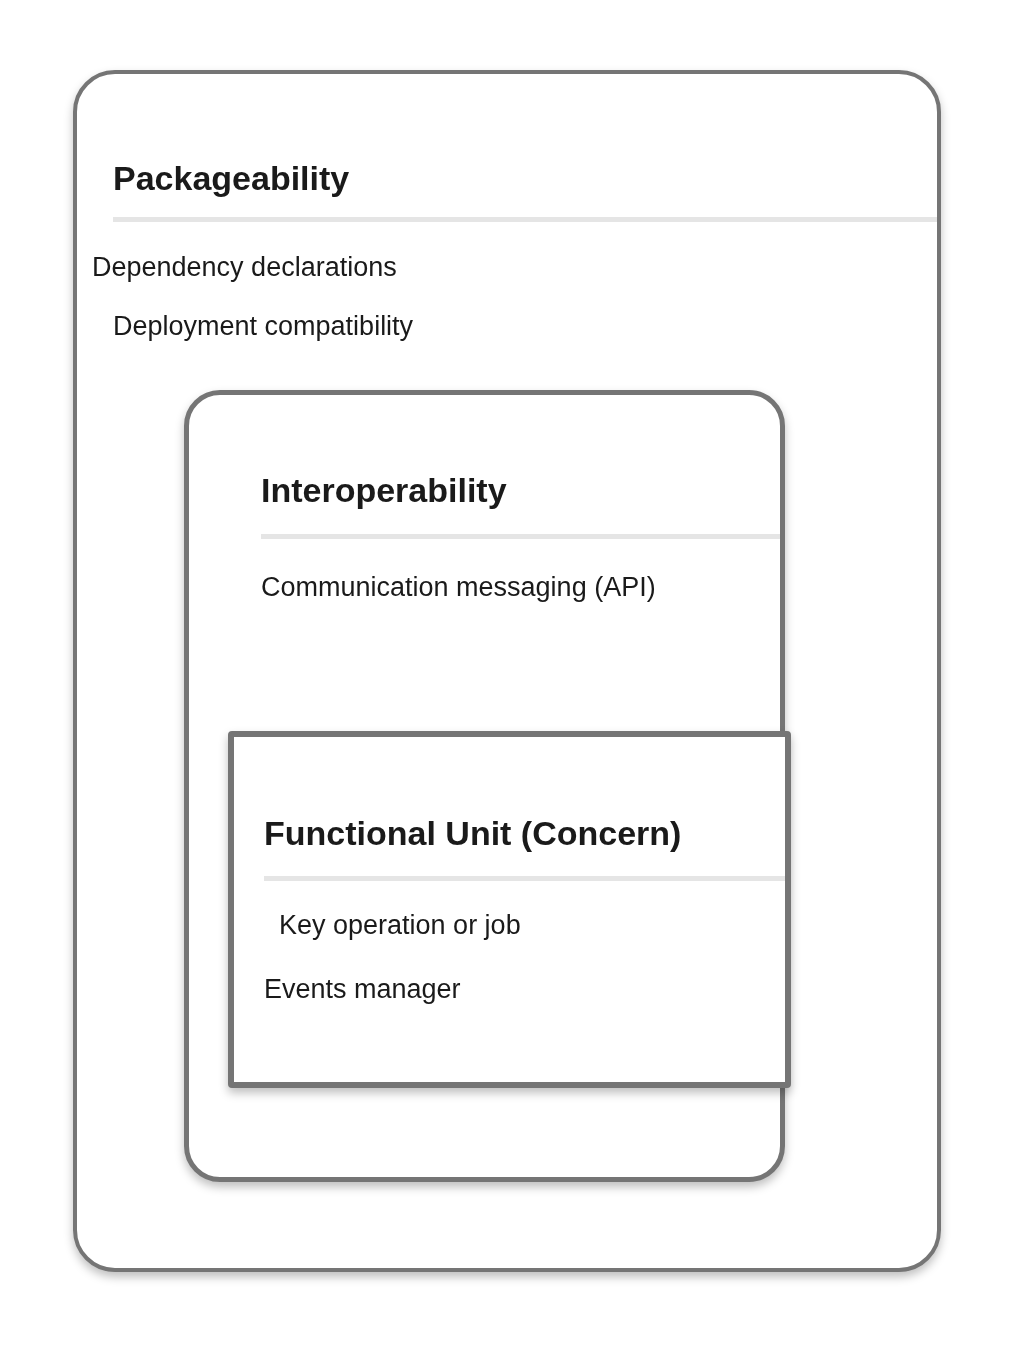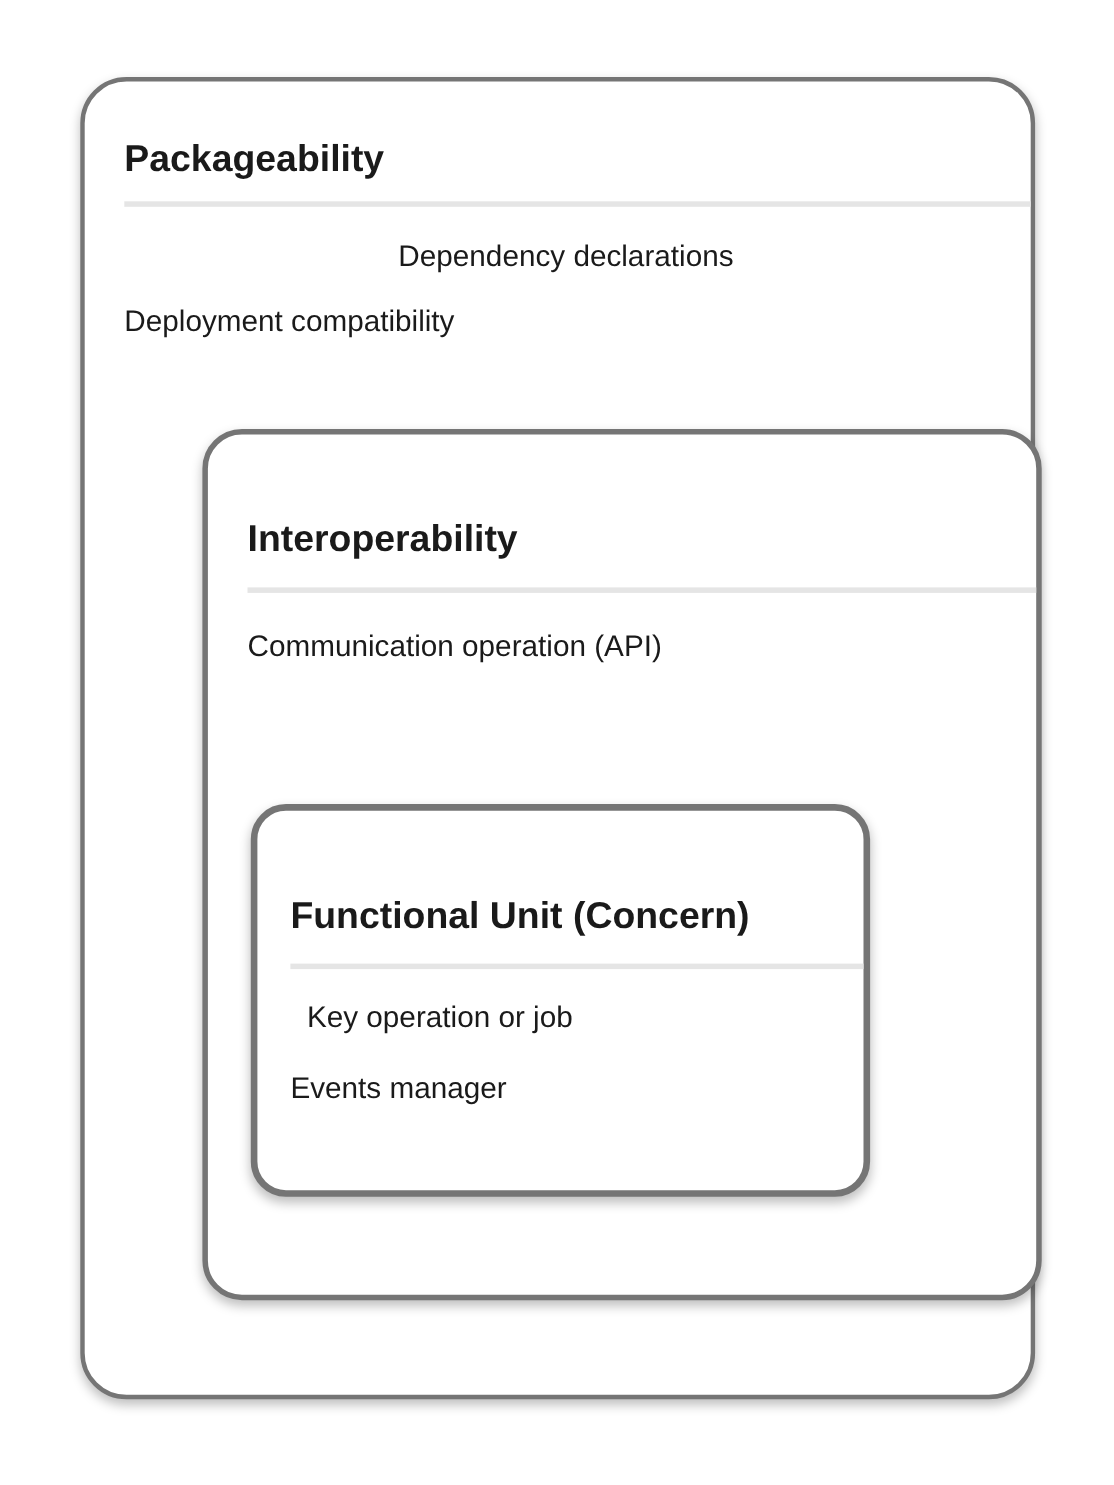--- a/index.html
+++ b/index.html
@@ -28,80 +28,81 @@
     left: 73px;
     top: 70px;
     width: 868px;
     height: 1202px;
     border-width: 4px;
     border-radius: 42px;
   }
   .box-middle {
     left: 107px;
     top: 316px;
-    width: 763px;
+    width: 601px;
     height: 792px;
     border-width: 5px;
     border-radius: 36px;
+    padding-left: 36px;
   }
   .box-inner {
     left: 39px;
     top: 336px;
     width: 563px;
     height: 357px;
     border-width: 6px;
-    border-radius: 32px;
+    border-radius: 4px;
   }
   .box-title {
     font-size: 34px;
     line-height: 1.25;
     font-weight: 700;
     color: #1a1a1a;
     white-space: nowrap;
   }
-  .box-outer  > .box-title { margin: 49px 0 0 36px; }
+  .box-outer  > .box-title { margin: 83px 0 0 36px; }
   .box-middle > .box-title { margin: 74px 0 0 36px; }
   .box-inner  > .box-title { margin: 75px 0 0 30px; }
   .divider {
     height: 5px;
     background: #e5e5e5;
     border: none;
   }
   .box-outer  > .divider { margin: 17px 0 0 36px; }
   .box-middle > .divider { margin: 22px 0 0 36px; }
   .box-inner  > .divider { margin: 21px 0 0 30px; }
   .box-item {
     font-size: 27px;
     line-height: 1.3;
     font-weight: 400;
     color: #1a1a1a;
     white-space: nowrap;
   }
-  .box-outer  > .item-1 { margin: 28px 0 0 15px; text-align: center; }
+  .box-outer  > .item-1 { margin: 28px 0 0 15px; }
   .box-outer  > .item-2 { margin: 24px 0 0 36px; }
   .box-middle > .item-1 { margin: 31px 0 0 36px; }
   .box-middle > .item-2 { margin: 28px 0 0 36px; }
   .box-inner  > .item-1 { margin: 27px 0 0 45px; }
   .box-inner  > .item-2 { margin: 29px 0 0 30px; }
 </style>
 </head>
 <body>
 
 <div id="canvas">
 
   <div class="nest-box box-outer">
     <div class="box-title">Packageability</div>
     <div class="divider"></div>
     <div class="box-item item-1">Dependency declarations</div>
     <div class="box-item item-2">Deployment compatibility</div>
 
     <div class="nest-box box-middle">
       <div class="box-title">Interoperability</div>
       <div class="divider"></div>
-      <div class="box-item item-1">Communication operation (API)</div>
+      <div class="box-item item-1">Communication messaging (API)</div>
 
       <div class="nest-box box-inner">
         <div class="box-title">Functional Unit (Concern)</div>
         <div class="divider"></div>
         <div class="box-item item-1">Key operation or job</div>
         <div class="box-item item-2">Events manager</div>
       </div>
     </div>
   </div>
 

